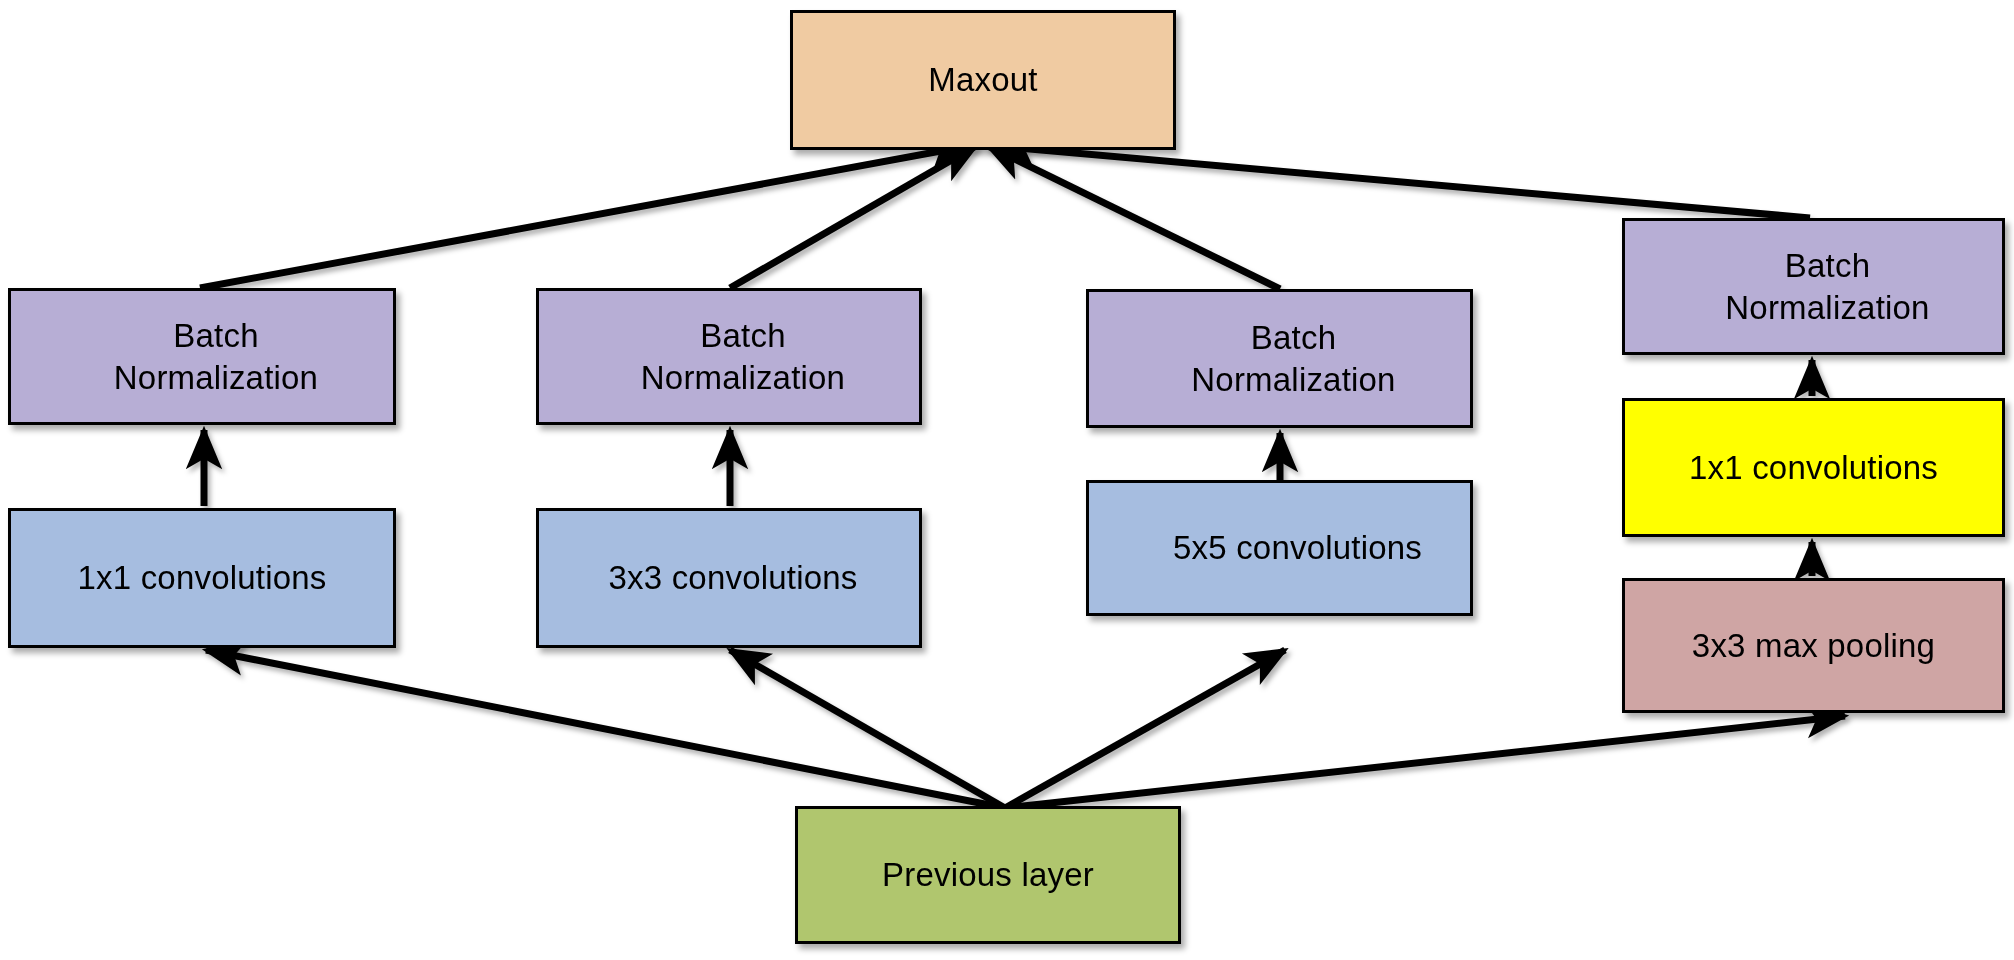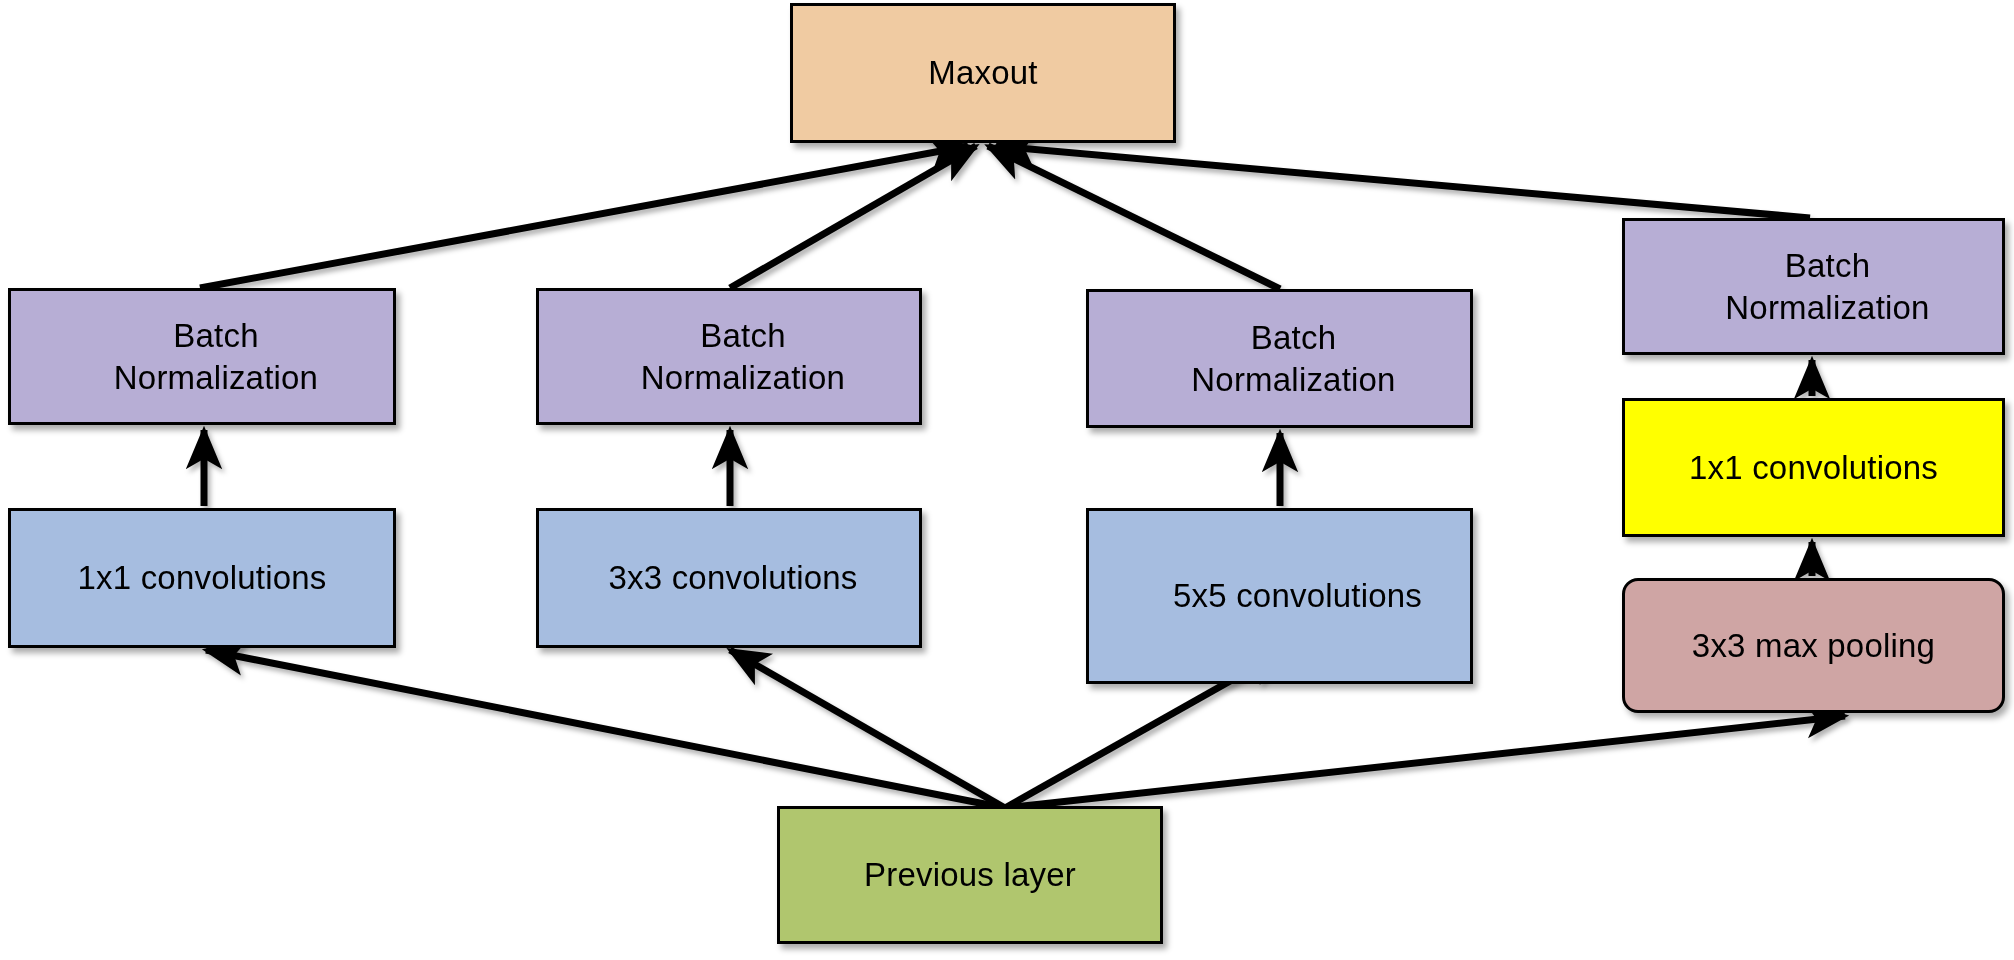--- a/index.html
+++ b/index.html
@@ -76,21 +76,21 @@
         <line x1="1280" y1="506" x2="1280" y2="433" stroke="#000000" stroke-width="7" marker-end="url(#arrowhead)"></line>
         <line x1="1812" y1="576" x2="1812" y2="542" stroke="#000000" stroke-width="7" marker-end="url(#arrowhead)"></line>
         <line x1="1812" y1="396" x2="1812" y2="360" stroke="#000000" stroke-width="7" marker-end="url(#arrowhead)"></line>
         <line x1="200" y1="288" x2="968" y2="146" stroke="#000000" stroke-width="7" marker-end="url(#arrowhead)"></line>
         <line x1="730" y1="288" x2="976" y2="146" stroke="#000000" stroke-width="7" marker-end="url(#arrowhead)"></line>
         <line x1="1280" y1="289" x2="988" y2="146" stroke="#000000" stroke-width="7" marker-end="url(#arrowhead)"></line>
         <line x1="1810" y1="218" x2="996" y2="146" stroke="#000000" stroke-width="7" marker-end="url(#arrowhead)"></line>
       </g>
   </svg>
 
-  <div class="node n-maxout" style="left: 790px; top: 3px; width: 386px; height: 140px;">
+  <div class="node n-maxout" style="left: 790px; top: 10px; width: 386px; height: 140px;">
     <span class="label">Maxout</span>
   </div>
 
   <div class="node n-bn" style="left: 8px; top: 288px; width: 388px; height: 137px;">
     <span class="label">Batch
 Normalization</span>
   </div>
 
   <div class="node n-bn" style="left: 536px; top: 288px; width: 386px; height: 137px;">
     <span class="label">Batch
@@ -108,28 +108,28 @@
   </div>
 
   <div class="node n-conv" style="left: 8px; top: 508px; width: 388px; height: 140px;">
     <span class="label">1x1 convolutions</span>
   </div>
 
   <div class="node n-conv" style="left: 536px; top: 508px; width: 386px; height: 140px; padding-left: 8px;">
     <span class="label">3x3 convolutions</span>
   </div>
 
-  <div class="node n-conv" style="left: 1086px; top: 508px; width: 387px; height: 176px; padding-left: 36px;">
+  <div class="node n-conv" style="left: 1086px; top: 480px; width: 387px; height: 136px; padding-left: 36px;">
     <span class="label">5x5 convolutions</span>
   </div>
 
   <div class="node n-yellow" style="left: 1622px; top: 398px; width: 383px; height: 139px;">
     <span class="label">1x1 convolutions</span>
   </div>
 
-  <div class="node n-pool" style="left: 1622px; top: 578px; width: 383px; height: 135px; border-radius: 16px;">
+  <div class="node n-pool" style="left: 1622px; top: 578px; width: 383px; height: 135px;">
     <span class="label">3x3 max pooling</span>
   </div>
 
-  <div class="node n-prev" style="left: 777px; top: 806px; width: 386px; height: 138px;">
+  <div class="node n-prev" style="left: 795px; top: 806px; width: 386px; height: 138px;">
     <span class="label">Previous layer</span>
   </div>
 </div>
 
 </body></html>

